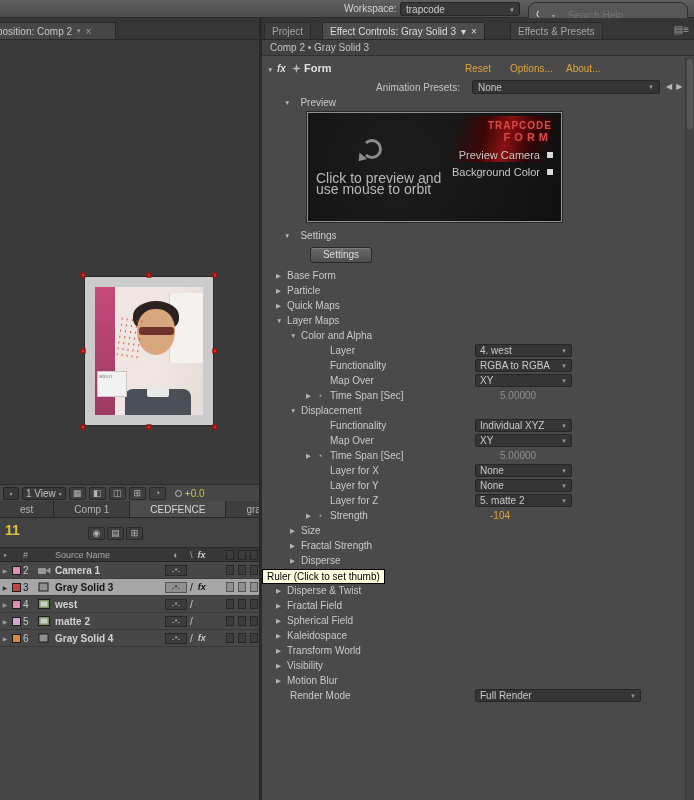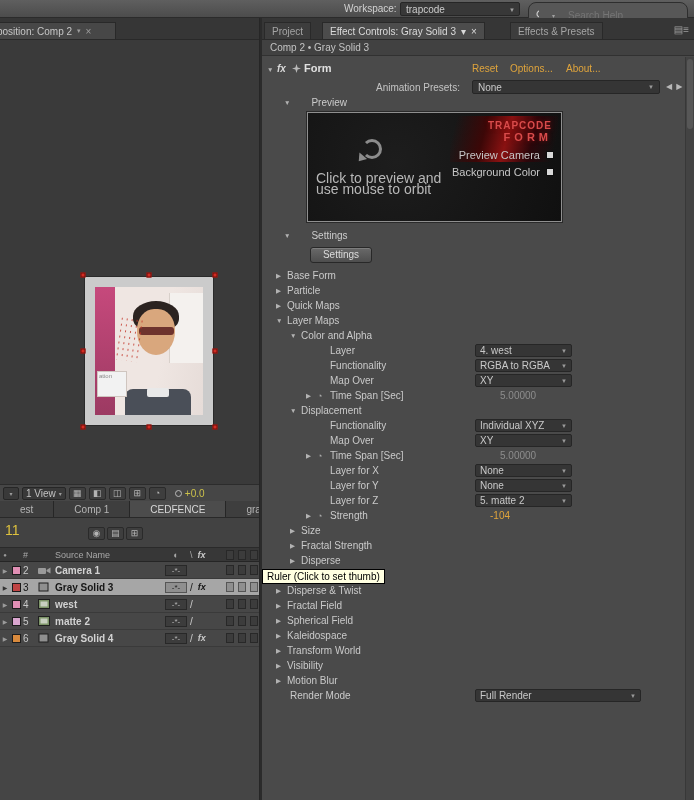--- a/index.html
+++ b/index.html
@@ -45,21 +45,21 @@
   .icon-btn{width:17px;height:13px;background:#3e3e3e;border:1px solid #2a2a2a;border-radius:2px;color:#b4b4b4;font-size:9px;line-height:11px;text-align:center;cursor:default}
   .exposure{display:flex;align-items:center;gap:3px;margin-left:6px}
   .exp-icon{width:7px;height:7px;border:1.5px solid #b9b9b9;border-radius:50%}
   .exp-val{color:#cdc24a}
 
   .comp-tabs{position:absolute;left:0;top:483px;width:260px;height:17px;background:#323232;display:flex;overflow:hidden;border-bottom:1px solid #292929}
   .comp-tab{height:100%;display:flex;align-items:center;padding:0 20px;border-right:1px solid #262626;background:#3e3e3e;color:#b5b5b5;white-space:nowrap;cursor:default}
   .comp-tab.active{background:#4c4c4c;color:#d8d8d8}
 
   .tl-top{position:absolute;left:0;top:500px;width:260px;height:30px;background:#424242;border-bottom:1px solid #2a2a2a}
-  .timecode{position:absolute;left:5px;top:4px;font-size:14px;font-weight:normal;color:#ddc13e}
+  .timecode{position:absolute;left:5px;top:4px;font-size:14px;font-weight:bold;color:#ddc13e}
   .tl-btns{position:absolute;left:88px;top:9px;display:flex;gap:2px}
 
   .tl-header{position:absolute;left:0;top:530px;width:260px;height:14px;background:#373737;border-bottom:1px solid #252525;display:flex;align-items:center;color:#a8a8a8;font-size:9px}
   .c-tw{width:10px;text-align:center;font-size:6px;color:#9a9a9a}
   .c-chip{width:13px;display:flex;align-items:center;justify-content:center}
   .chip{width:9px;height:9px;border:1px solid #1c1c1c;display:inline-block}
   .c-num{width:15px}
   .c-ic{width:17px;display:flex;align-items:center}
   .c-name{flex:1;overflow:hidden;white-space:nowrap}
   .c-sw{width:28px;display:flex;justify-content:center}
@@ -86,30 +86,30 @@
   .rtab.inactive{background:#3d3d3d;color:#a4a4a4}
   .panel-menu{position:absolute;right:5px;top:6px;color:#9e9e9e;font-size:10px}
   .breadcrumb{position:absolute;left:0;top:22px;width:100%;height:16px;background:#414141;border-bottom:1px solid #313131;color:#c3c3c3;padding:2px 0 0 8px}
 
   .fx-row{position:absolute;left:0;top:44px;width:100%;height:15px}
   .fx-row .tw{position:absolute;left:5px;top:4px;font-size:6.5px;color:#b2b2b2}
   .fx-badge{position:absolute;left:15px;top:1px;font-style:italic;font-weight:bold;font-size:10px;color:#d8d8d8}
   .fx-star{position:absolute;left:30px;top:2px}
   .fx-name{position:absolute;left:42px;top:0;font-weight:bold;font-size:11px;color:#e0e0e0}
   .hlink{position:absolute;top:1px;color:#dfa43c;cursor:default}
-  .lnk-reset{left:210px}.lnk-options{left:248px}.lnk-about{left:304px}
+  .lnk-reset{left:203px}.lnk-options{left:248px}.lnk-about{left:304px}
 
   .presets-row{position:absolute;left:0;top:62px;width:100%;height:15px}
   .ap-label{position:absolute;left:114px;top:2px;color:#c4c4c4}
   .ap-dd{position:absolute;left:210px;top:0;width:188px;height:14px;background:#353535;border:1px solid #262626;border-radius:2px;display:flex;align-items:center;padding:0 5px;color:#c9c9c9;cursor:default}
   .ap-dd .dda{margin-left:auto;font-size:6px;color:#999}
   .pager{position:absolute;left:404px;top:2px;display:flex;gap:4px;color:#b8b8b8;font-size:8px}
   .pager span{cursor:default}
 
-  .twirl-label{position:absolute;left:22px;display:flex;align-items:center;gap:21px;color:#cccccc}
+  .twirl-label{position:absolute;left:22px;display:flex;align-items:center;gap:10px;color:#cccccc}
   .twirl-label .tw{font-size:6.5px;color:#b2b2b2}
   .row-preview{top:79px}
   .row-settings{top:212px}
 
   .preview-box{position:absolute;left:45px;top:94px;width:255px;height:110px;background:radial-gradient(circle at 35% 45%,#1d1d1d,#101010);border:1px solid #8f8f8f;box-shadow:0 0 0 1px #2a2a2a}
   .logo{position:absolute;right:3px;top:3px;width:108px;height:46px;background:linear-gradient(105deg,transparent 6%,#3c0707 32%,#8a1212 52%,#2b060a 74%,transparent 94%);text-align:right;padding:4px 6px 0 0}
   .logo .l1{font-weight:bold;font-size:10px;letter-spacing:1px;color:#d84b4b;text-shadow:0 0 4px #7a0c0c}
   .logo .l2{font-weight:bold;font-size:11px;letter-spacing:4px;color:#d84b4b;text-shadow:0 0 4px #7a0c0c}
   .orbit{position:absolute;left:54px;top:26px;width:20px;height:20px;border:3px solid #8c8c8c;border-left-color:transparent;border-radius:50%}
   .orbit-tip{position:absolute;left:48px;top:42px;width:0;height:0;border-left:5px solid transparent;border-right:5px solid transparent;border-top:7px solid #8c8c8c;transform:rotate(40deg)}

